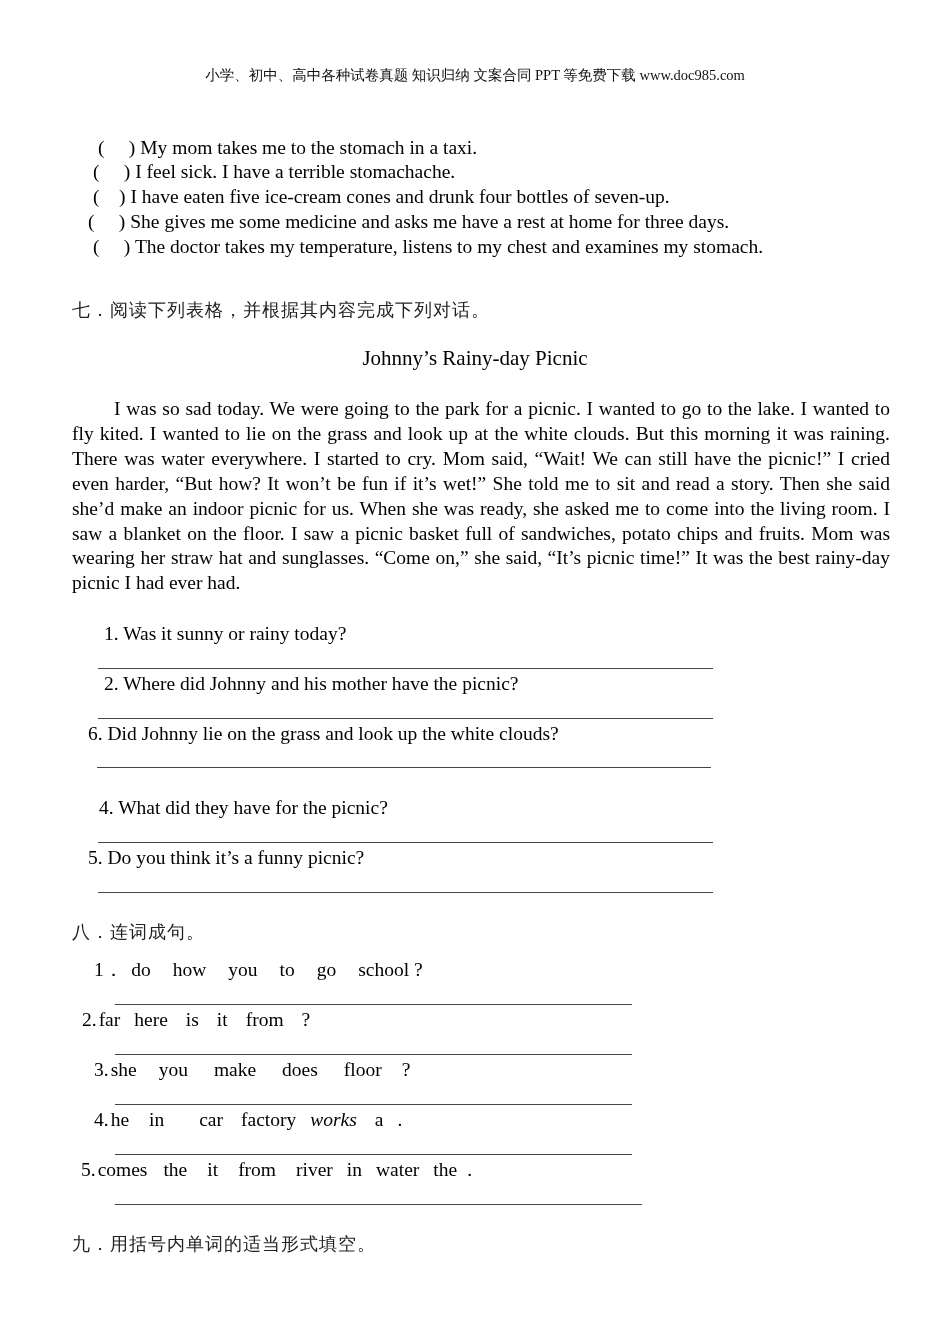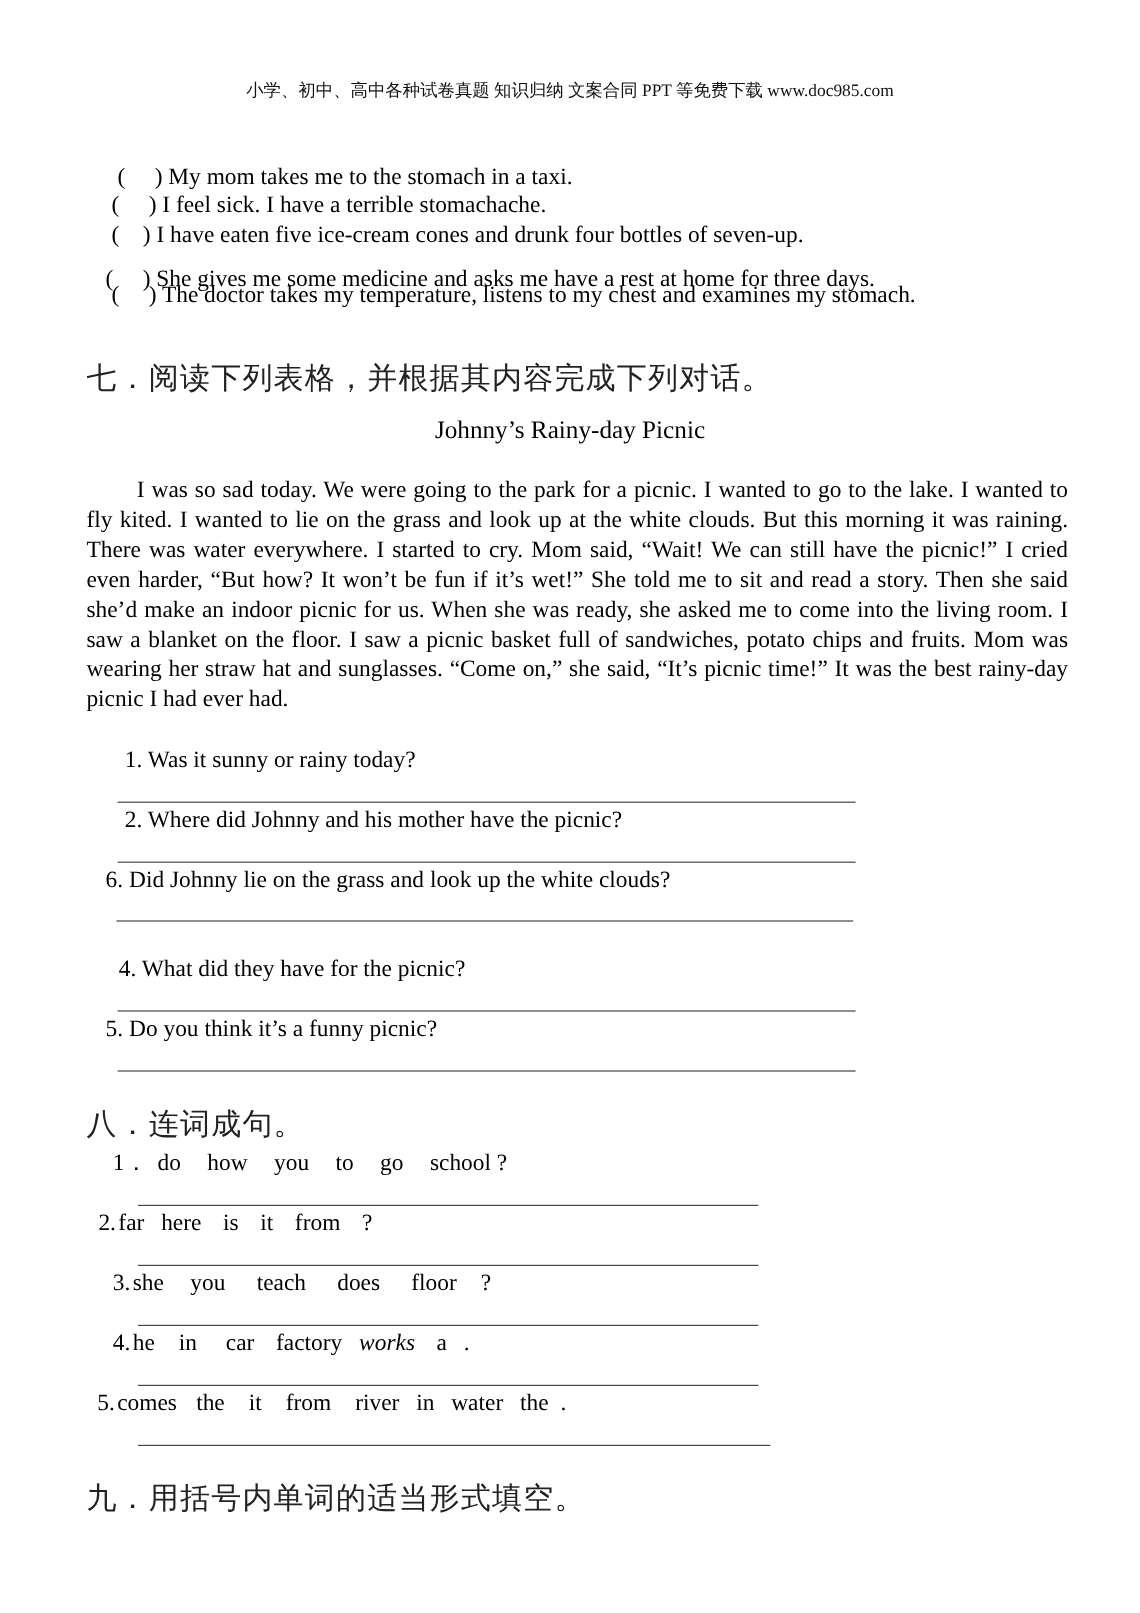--- a/index.html
+++ b/index.html
@@ -1,21 +1,21 @@
 <!DOCTYPE html>
 <html><head>
 <meta charset="utf-8">
 <style>
   html, body { margin: 0; padding: 0; background: #ffffff; }
   body { width: 950px; height: 1344px; position: relative; overflow: hidden;
          font-family: "Liberation Serif", "DejaVu Serif", serif; color: #000; }
   .abs { position: absolute; white-space: nowrap; }
   .header { top: 66px; left: 0; width: 950px; text-align: center; font-size: 14.5px; color: #111; }
   .line { font-size: 19.5px; line-height: 24px; }
-  .cjk { font-family: Liberation Sans, sans-serif; font-size: 25px; color: #222; letter-spacing: 1px; }
+  .cjk { font-family: Liberation Sans, sans-serif; font-size: 18px; color: #222; letter-spacing: 1px; }
   .title { font-size: 21px; left: 0; width: 950px; text-align: center; }
   .para { left: 72px; width: 818px; top: 397px; font-size: 19.5px; line-height: 24.9px;
           text-align: justify; white-space: normal; }
   .para .indent { display: inline-block; width: 42px; }
   .uline { position: absolute; height: 0; border-top: 1.5px solid #444; }
   .words span { display: inline-block; margin-right: 22px; }
 </style>
 </head>
 <body>
 
@@ -26,21 +26,21 @@
   <span>My mom takes me to the stomach in a taxi.</span>
 </div>
 <div class="abs line" style="top:160px; left:93px;">
   <span style="white-space:pre;">(     )</span>
   <span>I feel sick. I have a terrible stomachache.</span>
 </div>
 <div class="abs line" style="top:185px; left:93px;">
   <span style="white-space:pre;">(    )</span>
   <span>I have eaten five ice-cream cones and drunk four bottles of seven-up.</span>
 </div>
-<div class="abs line" style="top:221px; left:88px;">
+<div class="abs line" style="top:210px; left:88px;">
   <span style="white-space:pre;">(     )</span>
   <span>She gives me some medicine and asks me have a rest at home for three days.</span>
 </div>
 <div class="abs line" style="top:235px; left:93px;">
   <span style="white-space:pre;">(     )</span>
   <span>The doctor takes my temperature, listens to my chest and examines my stomach.</span>
 </div>
 
 <div class="abs cjk" style="top:298px; left:72px;">七．阅读下列表格，并根据其内容完成下列对话。</div>
 <div class="abs title" style="top:346px;">Johnny’s Rainy-day Picnic</div>
@@ -68,26 +68,26 @@
   <span style="margin-right:8px;">1．</span><span>do</span><span>how</span><span>you</span><span>to</span><span>go</span><span>school ?</span>
 </div>
 <div class="uline" style="top:1004px; left:115px; width:517px;"></div>
 
 <div class="abs line words" style="top:1008px; left:82px;">
   <span style="margin-right:2px;">2.</span><span style="margin-right:14px;">far</span><span style="margin-right:18px;">here</span><span style="margin-right:18px;">is</span><span style="margin-right:18px;">it</span><span style="margin-right:18px;">from</span><span>?</span>
 </div>
 <div class="uline" style="top:1054px; left:115px; width:517px;"></div>
 
 <div class="abs line words" style="top:1058px; left:94px;">
-  <span style="margin-right:2px;">3.</span><span style="margin-right:22px;">she</span><span style="margin-right:26px;">you</span><span style="margin-right:26px;">teach</span><span style="margin-right:26px;">does</span><span style="margin-right:20px;">floor</span><span>?</span>
+  <span style="margin-right:2px;">3.</span><span style="margin-right:22px;">she</span><span style="margin-right:26px;">you</span><span style="margin-right:26px;">make</span><span style="margin-right:26px;">does</span><span style="margin-right:20px;">floor</span><span>?</span>
 </div>
 <div class="uline" style="top:1104px; left:115px; width:517px;"></div>
 
 <div class="abs line words" style="top:1108px; left:94px;">
-  <span style="margin-right:2px;">4.</span><span style="margin-right:20px;">he</span><span style="margin-right:24px;">in</span><span style="margin-right:18px;">car</span><span style="margin-right:14px;">factory</span><span style="margin-right:18px;font-style:italic;">works</span><span style="margin-right:14px;">a</span><span>.</span>
+  <span style="margin-right:2px;">4.</span><span style="margin-right:20px;">he</span><span style="margin-right:24px;">in</span><span style="margin-right:18px;margin-left:11px;">car</span><span style="margin-right:14px;">factory</span><span style="margin-right:18px;font-style:italic;">works</span><span style="margin-right:14px;">a</span><span>.</span>
 </div>
 <div class="uline" style="top:1154px; left:115px; width:517px;"></div>
 
 <div class="abs line words" style="top:1158px; left:81px;">
   <span style="margin-right:2px;">5.</span><span style="margin-right:16px;">comes</span><span style="margin-right:20px;">the</span><span style="margin-right:20px;">it</span><span style="margin-right:20px;">from</span><span style="margin-right:14px;">river</span><span style="margin-right:14px;">in</span><span style="margin-right:14px;">water</span><span style="margin-right:10px;">the</span><span>.</span>
 </div>
 <div class="uline" style="top:1204px; left:115px; width:527px;"></div>
 
 <div class="abs cjk" style="top:1232px; left:72px;">九．用括号内单词的适当形式填空。</div>
 

